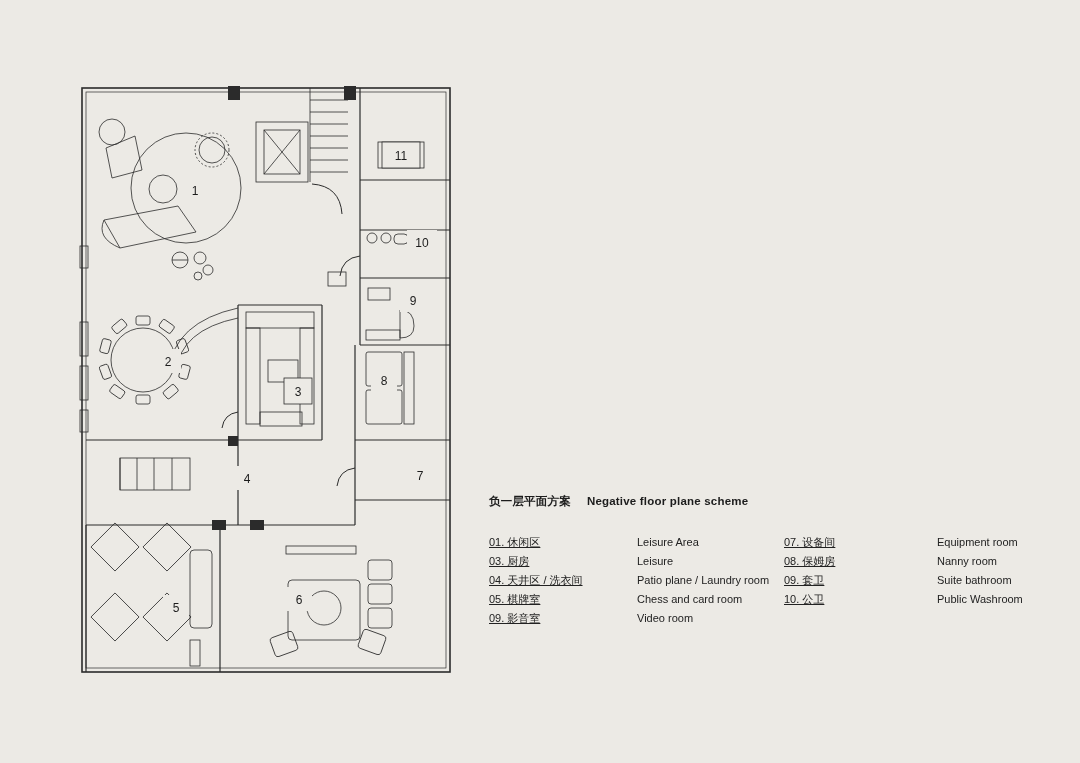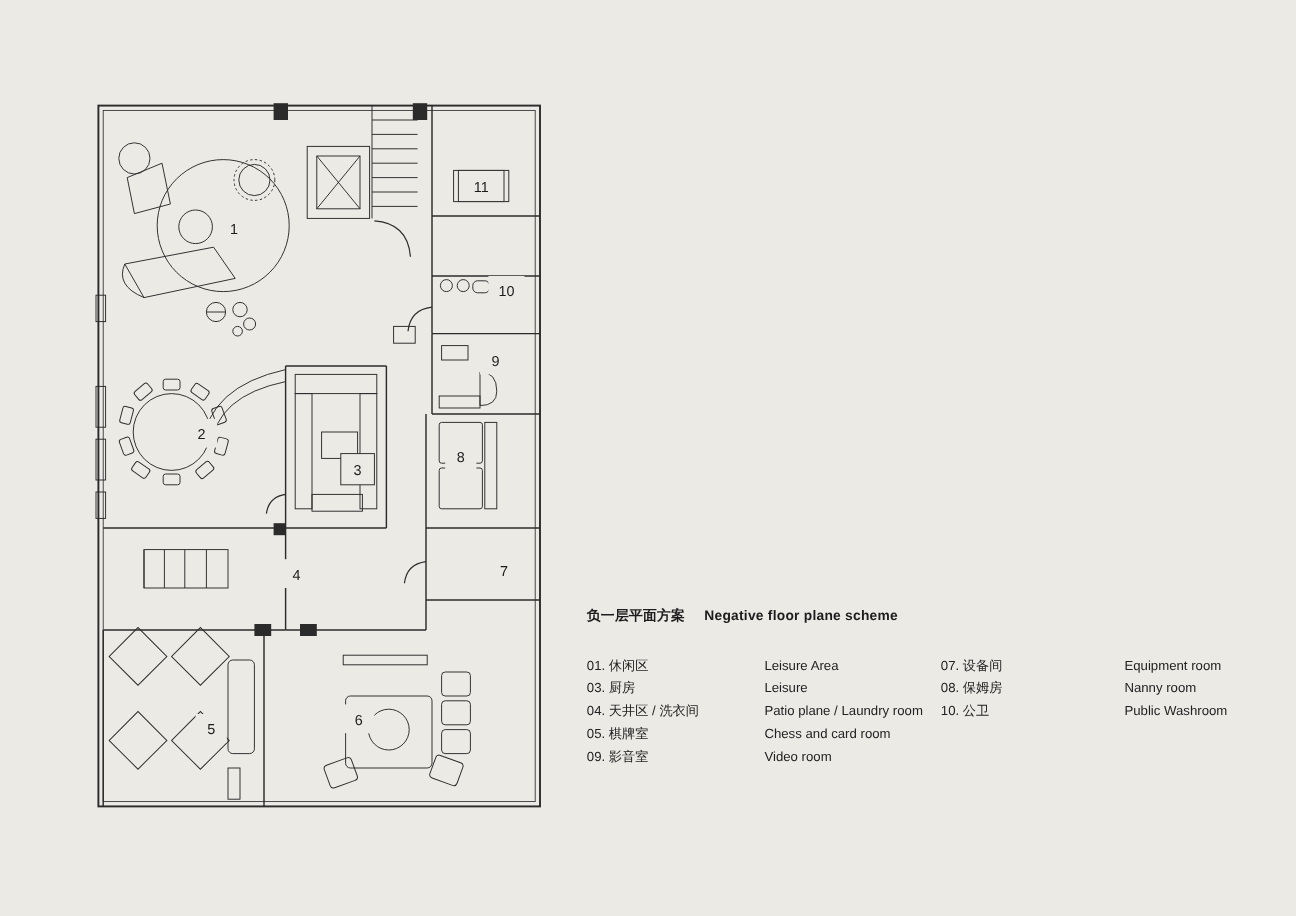--- a/index.html
+++ b/index.html
@@ -23,21 +23,21 @@
   svg.plan {
     position: absolute;
     left: 60px;
     top: 60px;
     width: 420px;
     height: 640px;
   }
   .legend {
     position: absolute;
     left: 489px;
-    top: 506px;
+    top: 494px;
     width: 560px;
   }
   .legend-title {
     font-size: 11.5px;
     color: #1c1c1c;
     font-weight: bold;
     margin-bottom: 26px;
     letter-spacing: 0.2px;
   }
   .legend-title .cn { margin-right: 16px; }
@@ -54,20 +54,21 @@
     display: flex;
     flex-direction: row;
     align-items: baseline;
     height: 19px;
     font-size: 11px;
     color: #222;
   }
   .legend-row .num-cn {
     width: 100px;
     white-space: nowrap;
+    text-decoration: underline;
   }
   .legend-row .en {
     white-space: nowrap;
     padding-left: 48px;
   }
   .legend-col.col-b .num-cn { width: 105px; }
 </style>
 </head>
 <body>
 
@@ -304,20 +305,24 @@
       <div class="legend-col col-b">
         <div class="legend-row">
           <span class="num-cn">07. 设备间</span>
           <span class="en">Equipment room</span>
         </div>
         <div class="legend-row">
           <span class="num-cn">08. 保姆房</span>
           <span class="en">Nanny room</span>
         </div>
         <div class="legend-row">
+          <span class="num-cn">09. 套卫</span>
+          <span class="en">Suite bathroom</span>
+        </div>
+        <div class="legend-row">
           <span class="num-cn">10. 公卫</span>
           <span class="en">Public Washroom</span>
         </div>
       </div>
     </div>
   </div>
 
 </div>
 
 </body></html>

